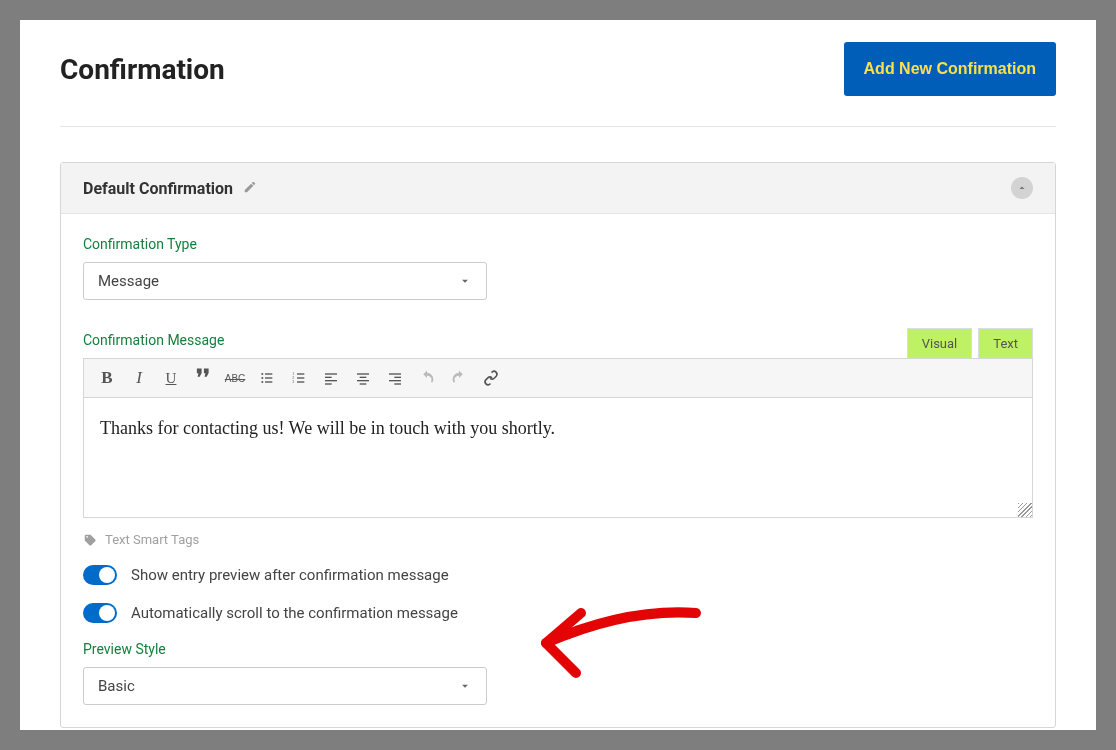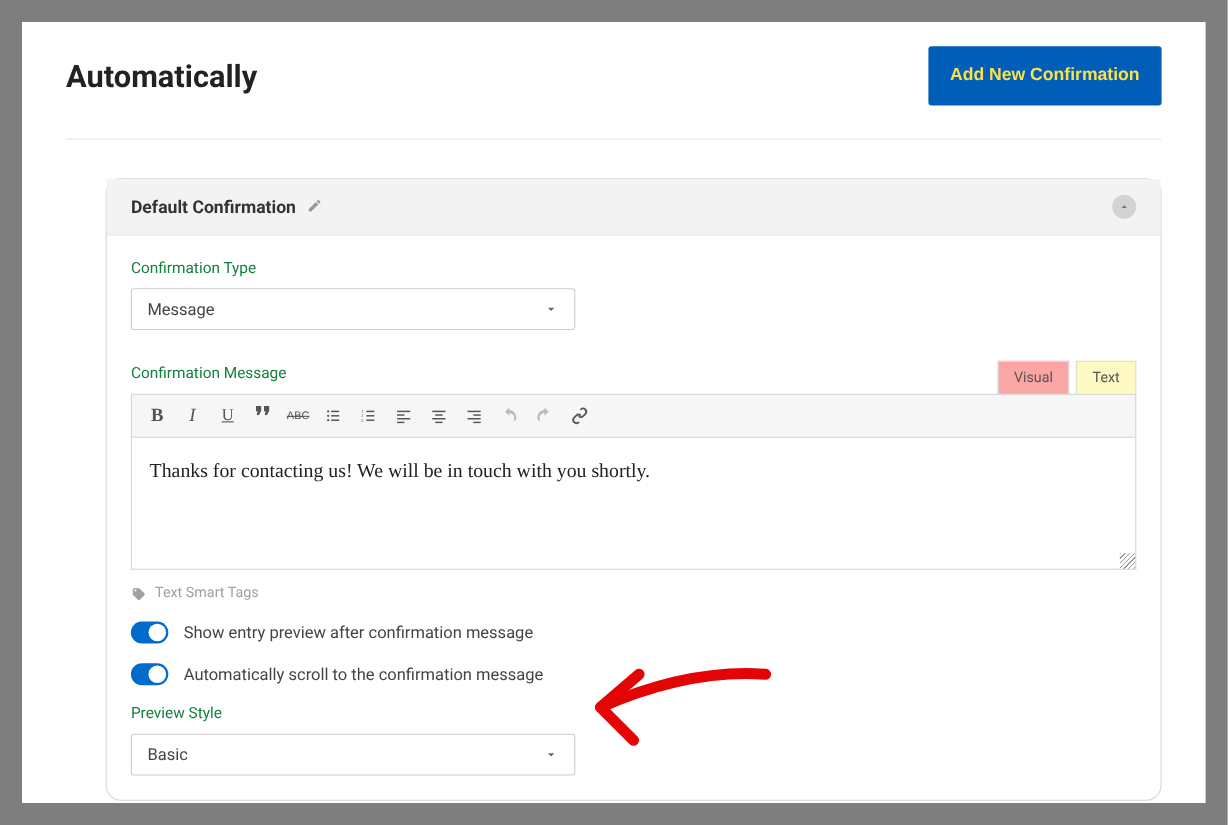--- a/index.html
+++ b/index.html
@@ -36,22 +36,21 @@
       color: #fde047;
       border: none;
       padding: 18px 20px;
       font-size: 16px;
       font-weight: 600;
       border-radius: 3px;
       cursor: pointer;
     }
     .panel {
       border: 1px solid #d6d6d6;
-      border-radius: 14px;
-      margin-left: 36px;
+      border-radius: 3px;
     }
     .panel-header {
       background: #f3f3f3;
       padding: 14px 22px;
       display: flex;
       align-items: center;
       justify-content: space-between;
       border-bottom: 1px solid #e5e5e5;
     }
     .panel-header-left {
@@ -87,28 +86,28 @@
     }
     .editor-head {
       display: flex;
       justify-content: space-between;
       align-items: flex-end;
       margin-bottom: 0;
     }
     .tabs { display: flex; gap: 6px; }
     .tab {
       border: 1px solid #ddd;
-      background: #fef9c3;
+      background: #bef264;
       padding: 7px 14px;
       font-size: 13px;
       color: #555;
       cursor: pointer;
       border-bottom: none;
     }
-    .tab.active { background: #fca5a5; }
+    .tab.active { background: #bef264; }
     .toolbar {
       border: 1px solid #d6d6d6;
       background: #f6f6f6;
       display: flex;
       align-items: center;
       padding: 4px 8px;
       gap: 2px;
     }
     .tb-btn {
       width: 30px; height: 30px;
@@ -151,21 +150,21 @@
       top: 573px;
       pointer-events:none;
     }
   </style>
 </head>
 <body>
 
 <div class="page">
 
   <div class="header-row">
-    <h1 class="page-title">Automatically</h1>
+    <h1 class="page-title">Confirmation</h1>
     <button class="btn-primary">Add New Confirmation</button>
   </div>
 
   <div class="panel">
     <div class="panel-header">
       <div class="panel-header-left">
         <span class="panel-title">Default Confirmation</span>
         <span class="edit-icon">
           <svg width="14" height="14" viewBox="0 0 24 24" fill="currentColor">
               <path d="M3 17.25V21h3.75l11-11-3.75-3.75-11 11zM20.71 7.04a1 1 0 0 0 0-1.41l-2.34-2.34a1 1 0 0 0-1.41 0l-1.83 1.83 3.75 3.75 1.83-1.83z"></path>

